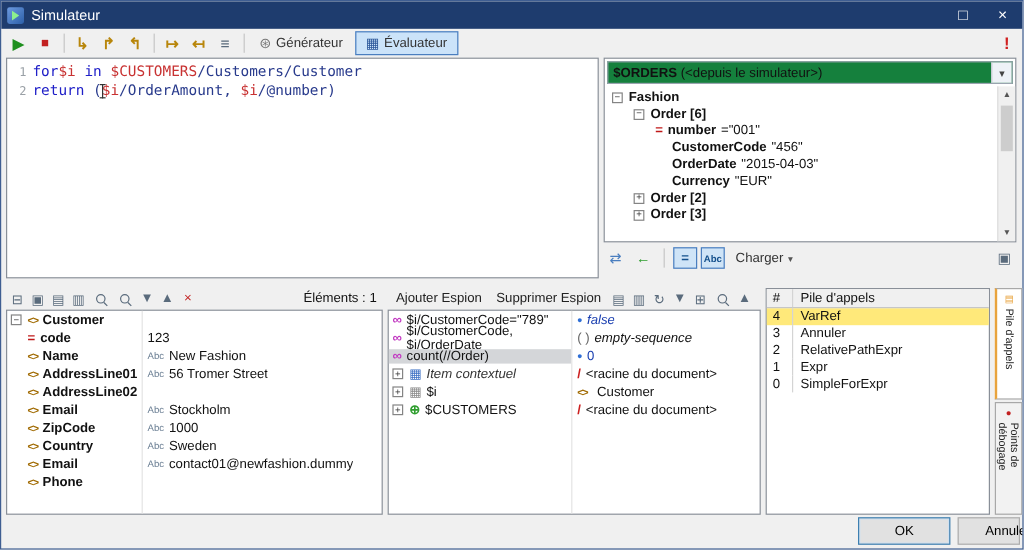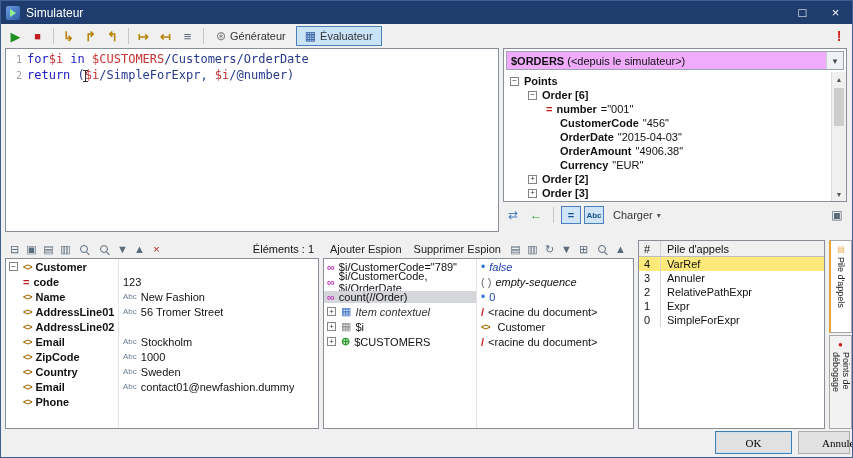--- a/index.html
+++ b/index.html
@@ -42,21 +42,21 @@
   .lnum { display:inline-block; width:14px; text-align:right; margin:0 5px 0 2px; color:#9aa0a6; font-size:10px; }
   .kw { color:#2020c8; } .vr { color:#c83232; } .pth { color:#283a8c; }
   .ibeam { position:absolute; left:79px; top:21px; width:1px; height:12px; background:#333; }
   .ibeam::before, .ibeam::after { content:""; position:absolute; left:-2px; width:5px; height:1px; background:#333; }
   .ibeam::before { top:0; } .ibeam::after { bottom:0; }
 
   
   .orders { position:absolute; left:502px; top:47px; width:344px; height:154px; background:#fff;
             border:1px solid #898f98; }
   .combo { position:absolute; left:2px; top:2px; right:2px; height:19px; border:1px solid #9aa4b0;
-           display:flex; align-items:center; padding-left:4px; background:#f0abfc; }
+           display:flex; align-items:center; padding-left:4px; background:#15803d; }
   .combo span { white-space:pre; }
   .combo-var { font-weight:bold; }
   .combo-dd { margin-left:auto; width:17px; align-self:stretch; display:flex; align-items:center;
               justify-content:center; border-left:1px solid #c8cdd4; background:#eef2f7; color:#444; font-size:9px; }
   .otree { position:absolute; left:0; top:23px; right:16px; bottom:0; overflow:hidden; padding-top:2px; }
   .trow { display:flex; align-items:center; height:14px; }
   .exp { width:9px; height:9px; border:1px solid #848484; display:inline-flex; align-items:center;
          justify-content:center; font-size:8px; line-height:8px; color:#333; background:#fff;
          margin-right:5px; flex:none; }
   .l0 { padding-left:6px; } .l1 { padding-left:24px; } .l2 { padding-left:42px; } .l2f { padding-left:56px; }
@@ -132,21 +132,21 @@
           display:flex; flex-direction:column; align-items:center; padding-top:4px; gap:3px; overflow:hidden; }
   .vtab.active { background:#fff; border-left:2px solid #e8a33d; }
   .vlabel { writing-mode:vertical-rl; font-size:9px; color:#222; }
   .ticon { font-size:8px; }
   .vtab1 { top:0; height:93px; }
   .vtab2 { top:95px; height:94px; }
 
   
   .btn { position:absolute; height:23px; background:#e1e1e1; border:1px solid #adadad;
          display:flex; align-items:center; justify-content:center; font-size:11px;
-         font-family:Liberation Serif, serif; }
+         font-family:Liberation Sans, sans-serif; }
   .btn-ok { left:714px; top:430px; width:77px; border-color:#3c7fb1; box-shadow:inset 0 0 0 1px #cfe0f0; }
   .btn-cancel { left:797px; top:430px; width:52px;padding-left:32px; }
 </style>
 </head>
 <body>
 
 <div class="titlebar">
   <span class="app-ic"></span>
   <span class="title-text">Simulateur</span>
   <div class="wctrls">
@@ -172,56 +172,52 @@
     <span>Générateur</span>
   </div>
   <div class="tabbtn active">
     <span class="g" style="color:#2b579a;">▦</span>
     <span>Évaluateur</span>
   </div>
   <span class="err-ind">!</span>
 </div>
 
 <div class="editor">
-  <div class="codeline"><span class="lnum">1</span><span class="kw">for</span><span class="vr">$i</span><span class="kw"> in </span><span class="vr">$CUSTOMERS</span><span class="pth">/Customers/OrderDate</span></div>
-  <div class="codeline"><span class="lnum">2</span><span class="kw">return</span><span class="pth"> (</span><span class="vr">$i</span><span class="pth">/SimpleForExpr, </span><span class="vr">$i</span><span class="pth">/@number)</span></div>
+  <div class="codeline"><span class="lnum">1</span><span class="kw">for</span><span class="vr">$i</span><span class="kw"> in </span><span class="vr">$CUSTOMERS</span><span class="pth">/Customers/Customer</span></div>
+  <div class="codeline"><span class="lnum">2</span><span class="kw">return</span><span class="pth"> (</span><span class="vr">$i</span><span class="pth">/OrderAmount, </span><span class="vr">$i</span><span class="pth">/@number)</span></div>
   <span class="ibeam"></span>
 </div>
 
 <div class="orders">
   <div class="combo">
     <span class="combo-var">$ORDERS</span>
     <span> (&lt;depuis le simulateur&gt;)</span>
     <span class="combo-dd">▾</span>
   </div>
   <div class="otree">
     <div class="trow l0">
       <span class="exp">−</span>
-      <span class="tname">Points</span>
+      <span class="tname">Fashion</span>
     </div>
     <div class="trow l1">
       <span class="exp">−</span>
       <span class="tname">Order [6]</span>
     </div>
     <div class="trow l2">
       <span class="attr-ic">=</span>
       <span class="tname">number</span>
       <span class="tval">="001"</span>
     </div>
     <div class="trow l2f">
       <span class="tname">CustomerCode</span>
       <span class="tval">"456"</span>
     </div>
     <div class="trow l2f">
       <span class="tname">OrderDate</span>
       <span class="tval">"2015-04-03"</span>
-    </div>
-    <div class="trow l2f">
-      <span class="tname">OrderAmount</span>
-      <span class="tval">"4906.38"</span>
     </div>
     <div class="trow l2f">
       <span class="tname">Currency</span>
       <span class="tval">"EUR"</span>
     </div>
     <div class="trow l1">
       <span class="exp">+</span>
       <span class="tname">Order [2]</span>
     </div>
     <div class="trow l1">

